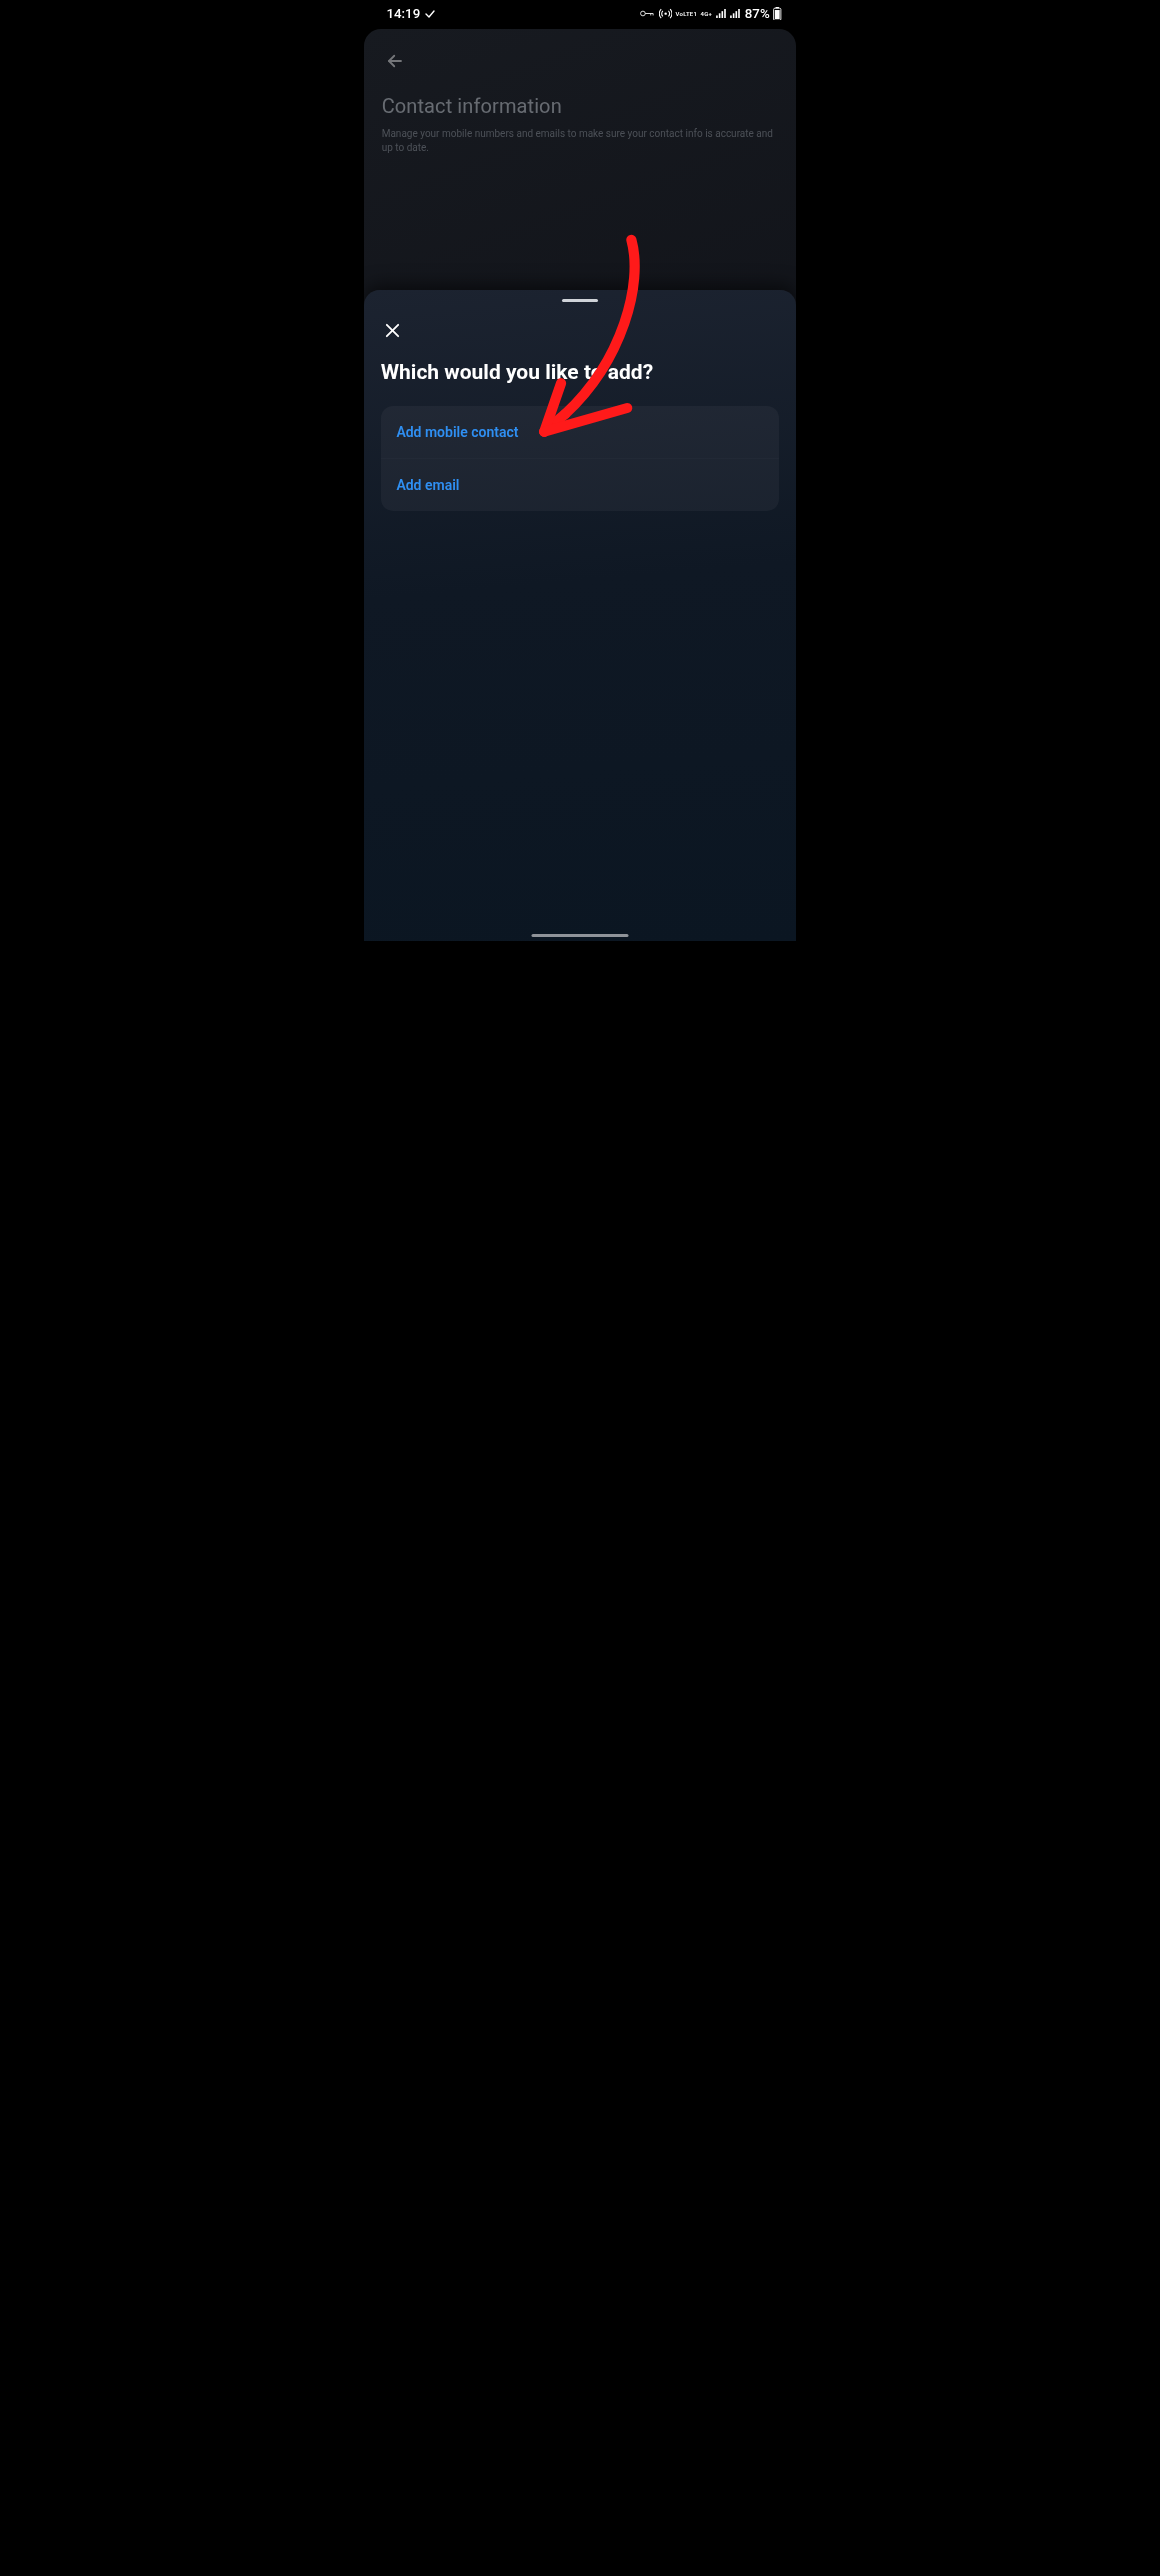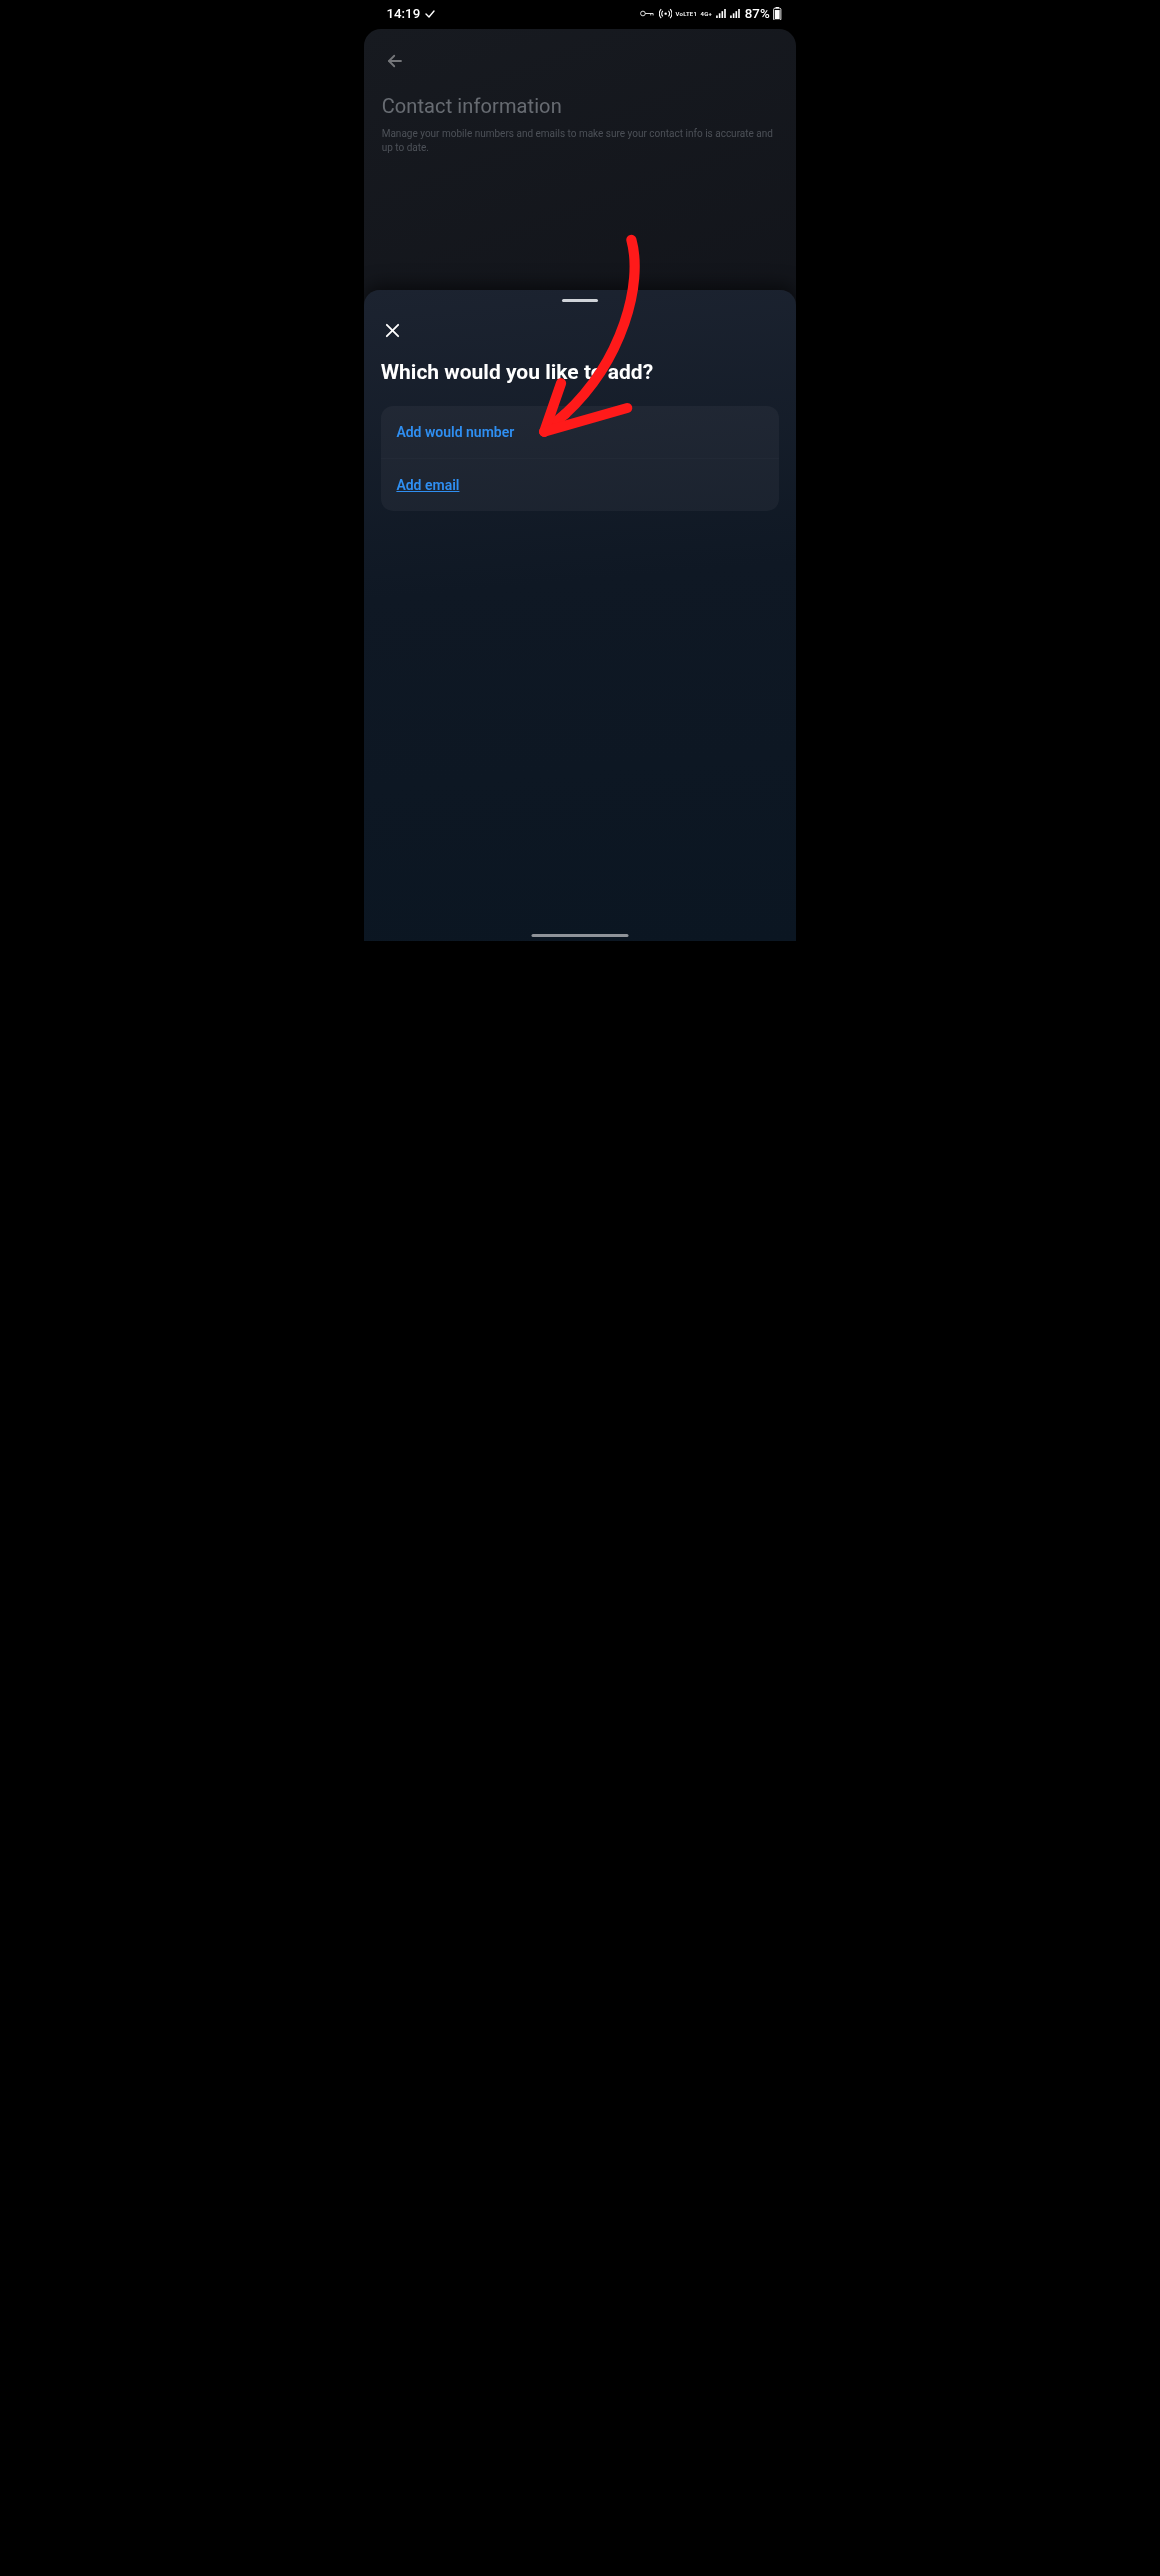--- a/index.html
+++ b/index.html
@@ -129,21 +129,20 @@
   }
   .option {
     padding: 18px 15.7px;
     color: #2f8ff2;
     font-size: 14px;
     font-weight: 600;
     cursor: pointer;
   }
   .option + .option {
     border-top: 0.6px solid rgba(255,255,255,.02);
-    text-decoration: underline;
   }
 
   
   .arrow-overlay {
     position: absolute;
     left: 0; top: 0;
     width: 100%; height: 100%;
     pointer-events: none;
   }
 
@@ -237,21 +236,21 @@
       <div class="close-btn">
         <svg width="17" height="17" viewBox="0 0 24 24" fill="none" stroke="currentColor" stroke-width="2.6" stroke-linecap="round">
             <line x1="4" y1="4" x2="20" y2="20"></line>
             <line x1="20" y1="4" x2="4" y2="20"></line>
           </svg>
       </div>
 
       <h2 class="sheet-title">Which would you like to add?</h2>
 
       <div class="option-list">
-        <div class="option">Add would number</div>
+        <div class="option">Add mobile contact</div>
         <div class="option">Add email</div>
       </div>
     </div>
 
     <svg class="arrow-overlay" viewBox="0 0 720 1540" preserveAspectRatio="none">
       <path d="M445 356
                C 465 430, 430 560, 335 650" fill="none" stroke="#ff1a1a" stroke-width="17" stroke-linecap="round"></path>
       <path d="M335 650 L300 680" fill="none" stroke="#ff1a1a" stroke-width="17" stroke-linecap="round"></path>
 
       <path d="M300 680 L328 598" fill="none" stroke="#ff1a1a" stroke-width="17" stroke-linecap="round"></path>

